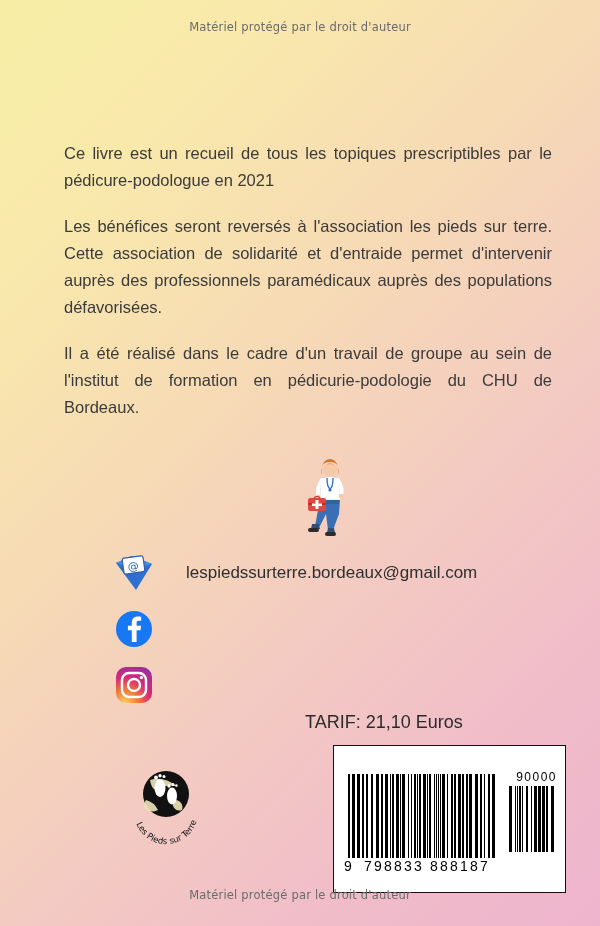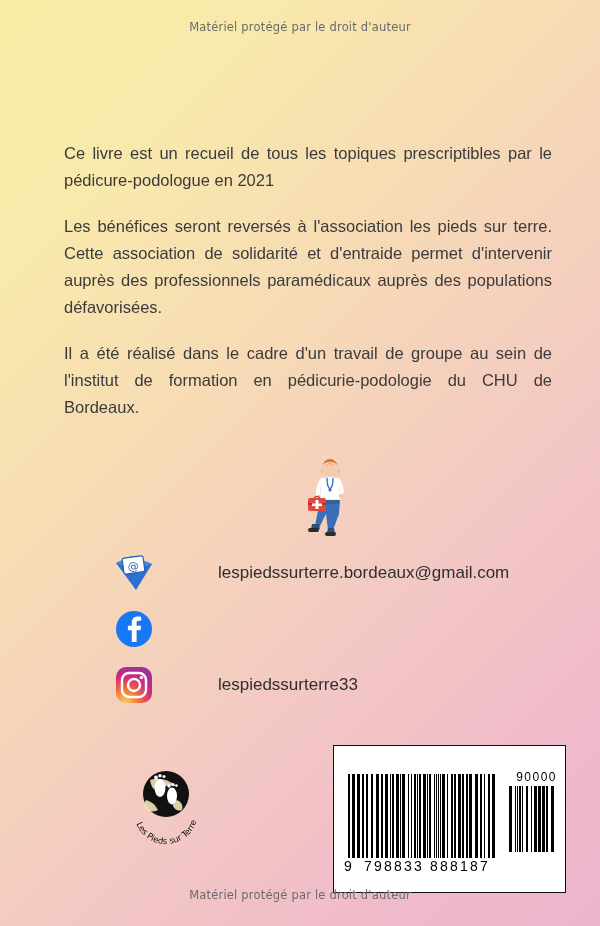--- a/index.html
+++ b/index.html
@@ -70,21 +70,21 @@
   }
   .contact-icon {
     width: 48px;
     height: 48px;
     flex: 0 0 48px;
     display: flex;
     align-items: center;
     justify-content: center;
   }
   .contact-label {
-    margin-left: 60px;
+    margin-left: 28px;
     font-size: 17px;
     color: #2f2f2f;
     white-space: nowrap;
   }
 
   .tarif {
     position: absolute;
     left: 305px;
     top: 712px;
     font-size: 18px;
@@ -248,25 +248,25 @@
               <stop offset="60%" stop-color="#d62976"></stop>
               <stop offset="100%" stop-color="#8134af"></stop>
             </radialGradient>
           </defs>
           <rect x="2" y="2" width="36" height="36" rx="10" fill="url(#ig)"></rect>
           <rect x="8" y="8" width="24" height="24" rx="7" fill="none" stroke="#ffffff" stroke-width="2.4"></rect>
           <circle cx="20" cy="20" r="6" fill="none" stroke="#ffffff" stroke-width="2.4"></circle>
           <circle cx="27.4" cy="12.6" r="1.7" fill="#ffffff"></circle>
         </svg>
       </span>
-      <span class="contact-label">lespiedssurterre33</span>
     </div>
 
   </div>
 
+  <div class="tarif">TARIF: 21,10 Euros</div>
 
   <div class="barcode-box">
     <div class="bars-main">
         <div class="bar" style="width: 1px;"></div>
         <div class="bar" style="width: 1px;"></div>
         <div class="sep" style="width: 2px;"></div>
         <div class="bar" style="width: 3px;"></div>
         <div class="sep" style="width: 2px;"></div>
         <div class="bar" style="width: 3px;"></div>
         <div class="sep" style="width: 2px;"></div>

